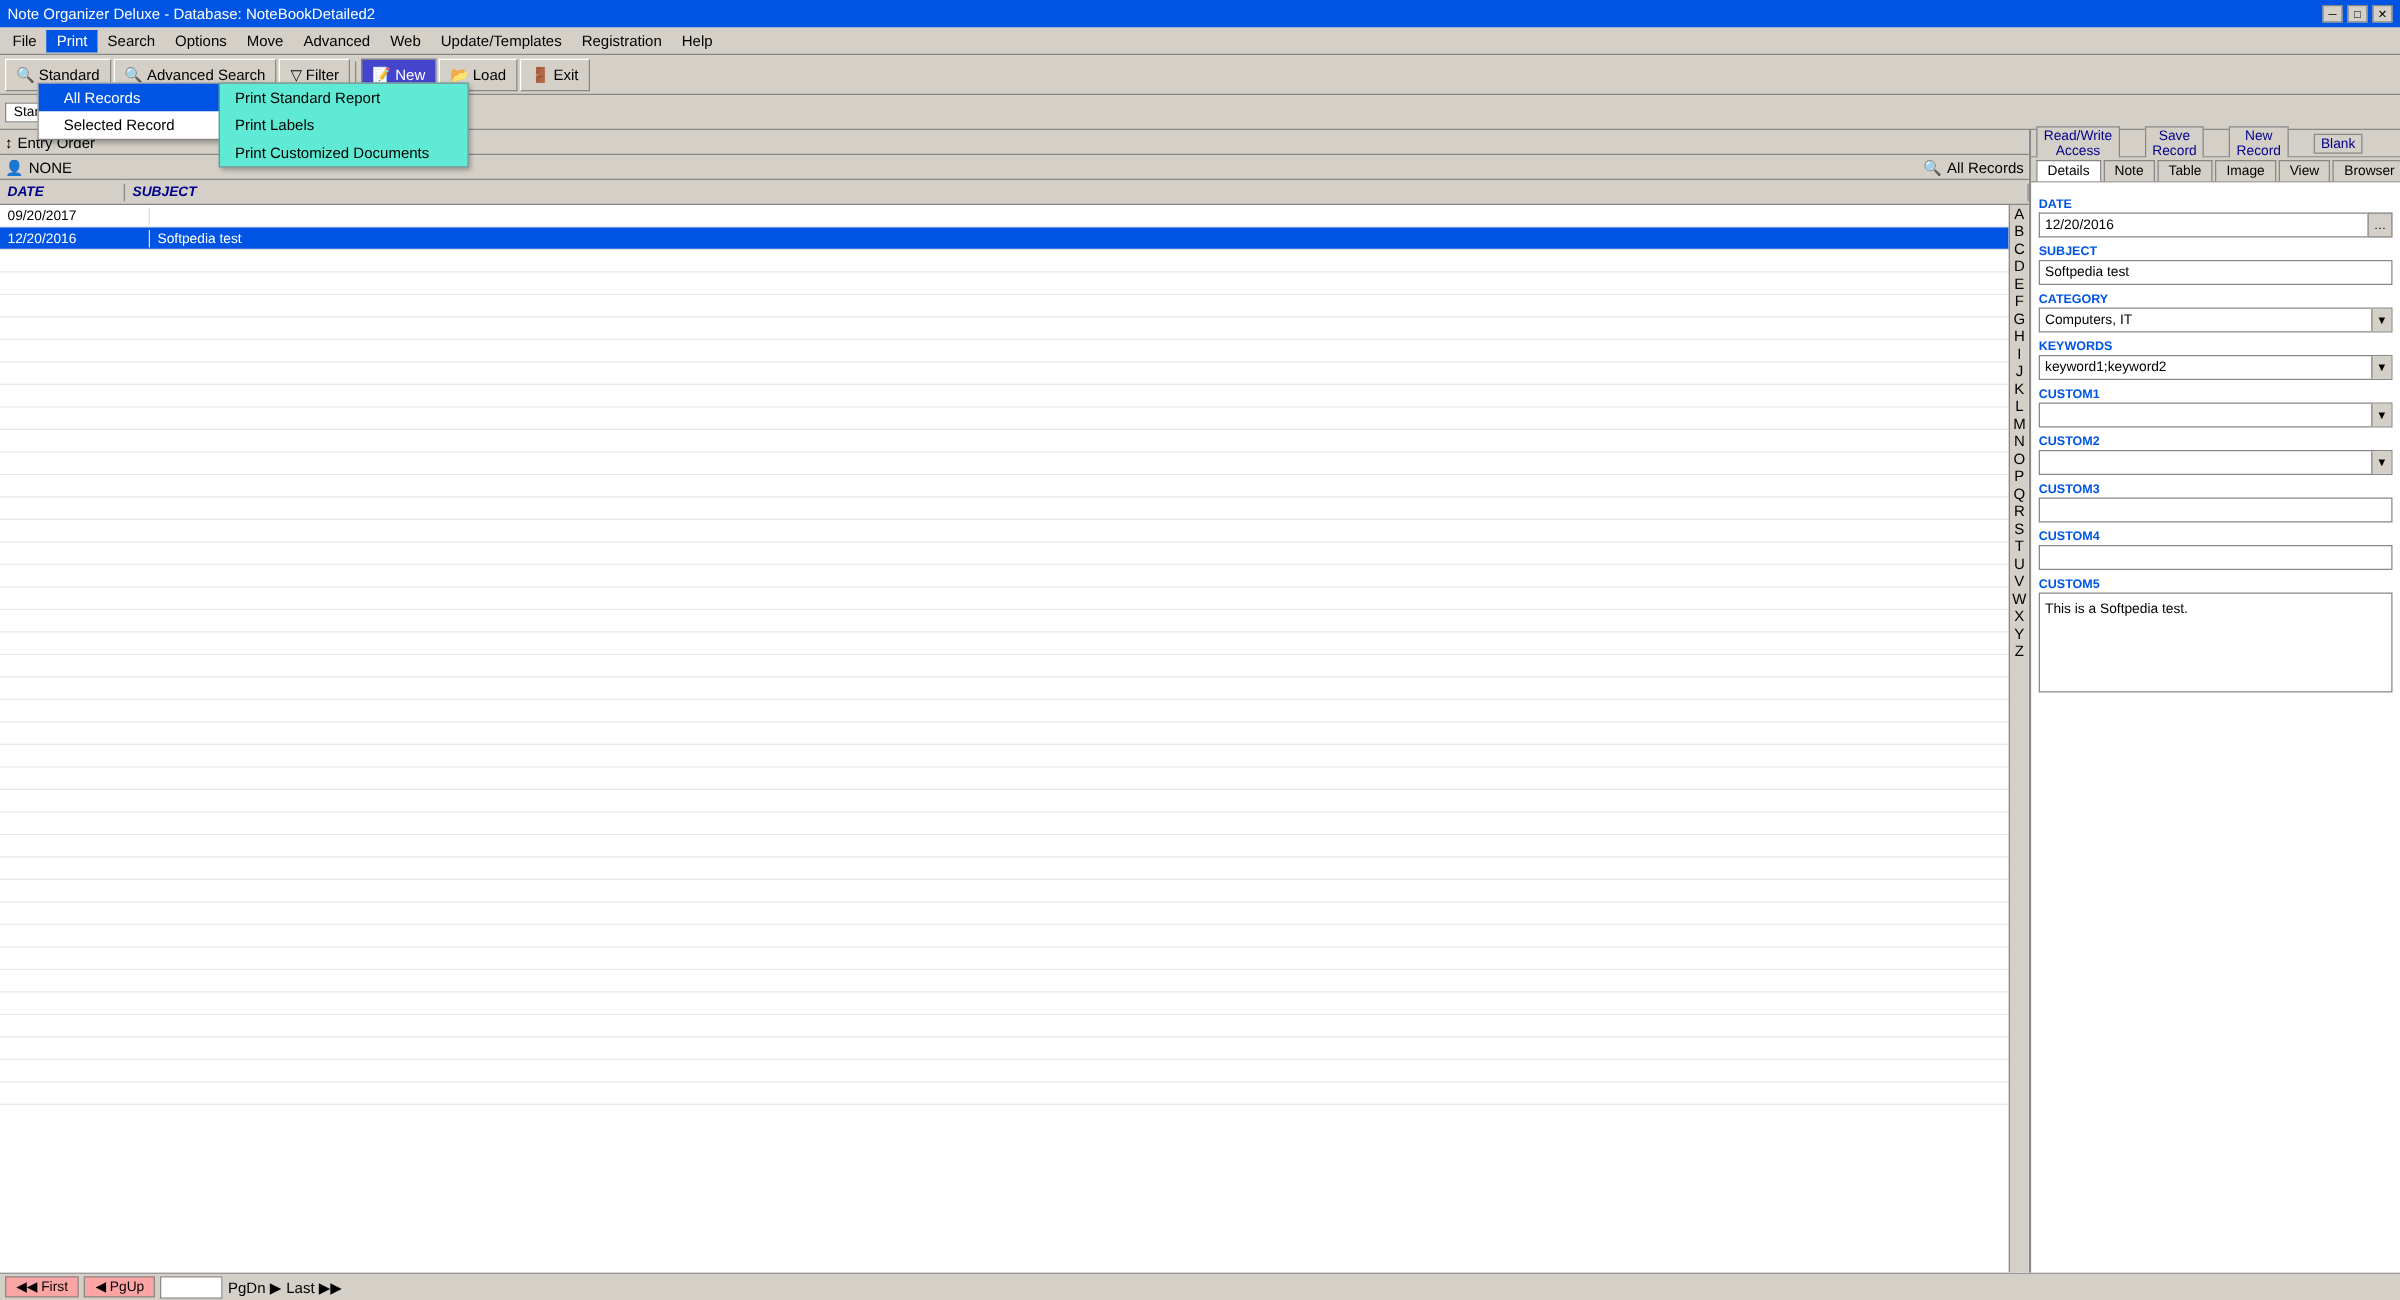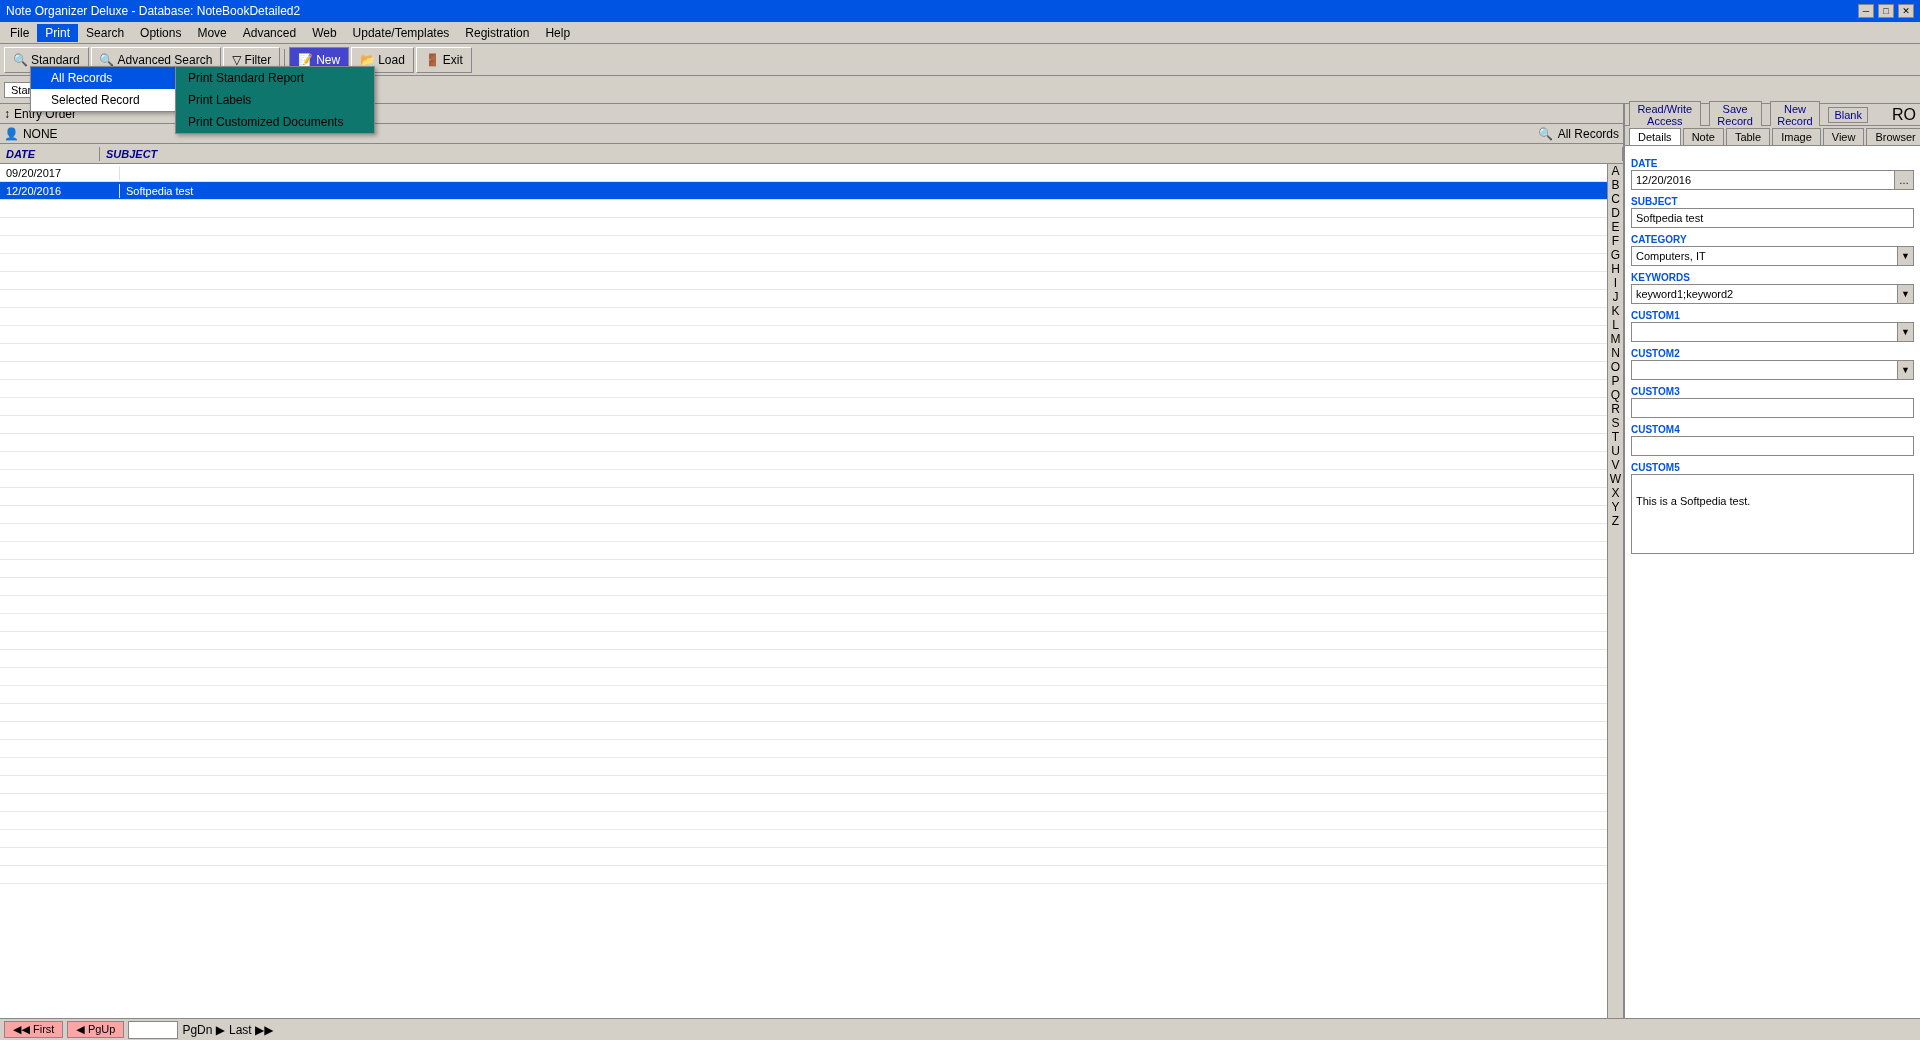--- a/index.html
+++ b/index.html
@@ -145,21 +145,21 @@
       background: #d4d0c8;
       display: flex;
       flex-direction: column;
     }
 
     
     .right-toolbar {
       display: flex;
       align-items: center;
       padding: 2px 4px;
-      gap: 8px;
+      gap: 20px;
       border-bottom: 1px solid #888;
       height: 22px;
     }
     .right-toolbar-btn {
       font-size: 11px;
       padding: 1px 5px;
       background: #d4d0c8;
       border: 1px solid #888;
       cursor: pointer;
       color: #00008b;
@@ -242,21 +242,21 @@
       border-left: 1px solid #888;
       display: flex; align-items: center; justify-content: center;
       font-size: 9px;
       cursor: pointer;
     }
     .field-textarea {
       width: 100%;
       height: 80px;
       border: 1px solid #888;
       background: white;
-      padding: 20px 4px;
+      padding: 6px 4px;
       font-size: 11px;
       resize: none;
     }
 
     
     .alpha-scroll {
       width: 16px;
       background: #d4d0c8;
       border-left: 1px solid #888;
       display: flex;
@@ -315,21 +315,21 @@
       font-size: 12px;
       display: flex;
       align-items: center;
       justify-content: space-between;
     }
     .dropdown-item.highlighted { background: #0054e3; color: white; }
     .dropdown-submenu {
       position: absolute;
       top: 66px;
       left: 175px;
-      background: #0f766e;
+      background: #5eead4;
       border: 1px solid #888;
       box-shadow: 2px 2px 4px rgba(0,0,0,0.3);
       z-index: 101;
       min-width: 200px;
     }
     .dropdown-submenu .dropdown-item { padding: 4px 12px; }
 
     
     .records-with-alpha {
       display: flex;

